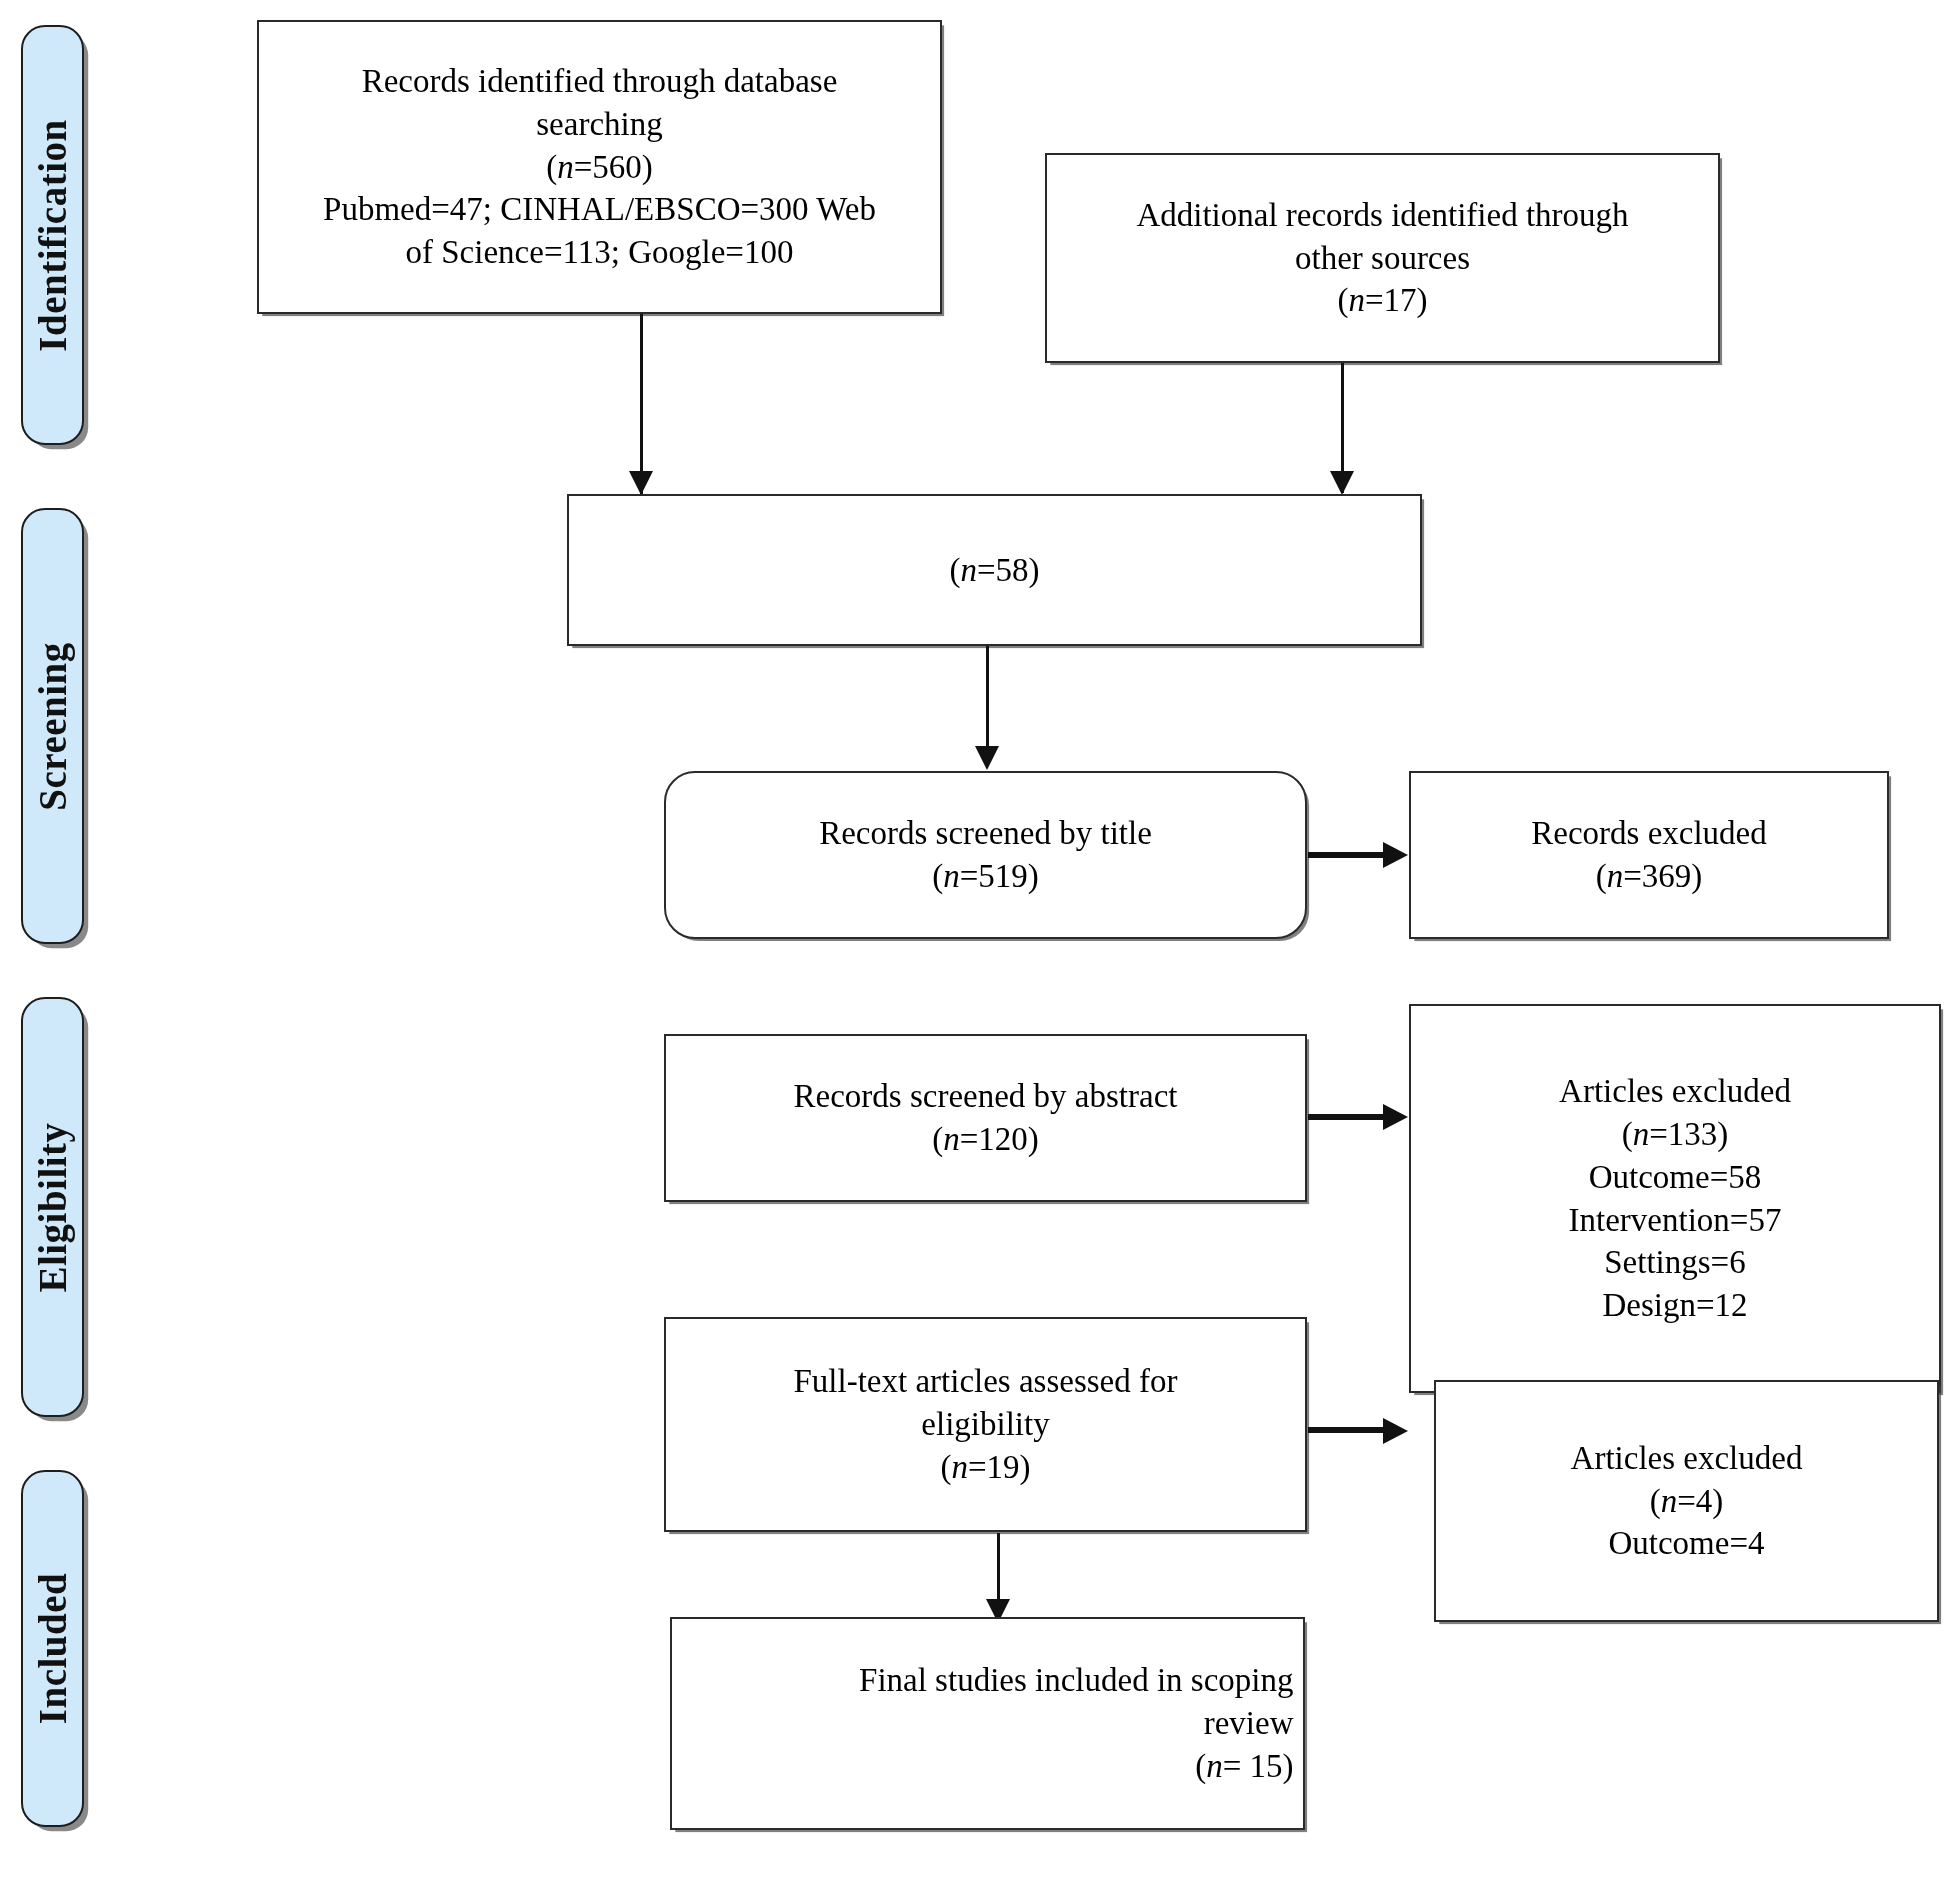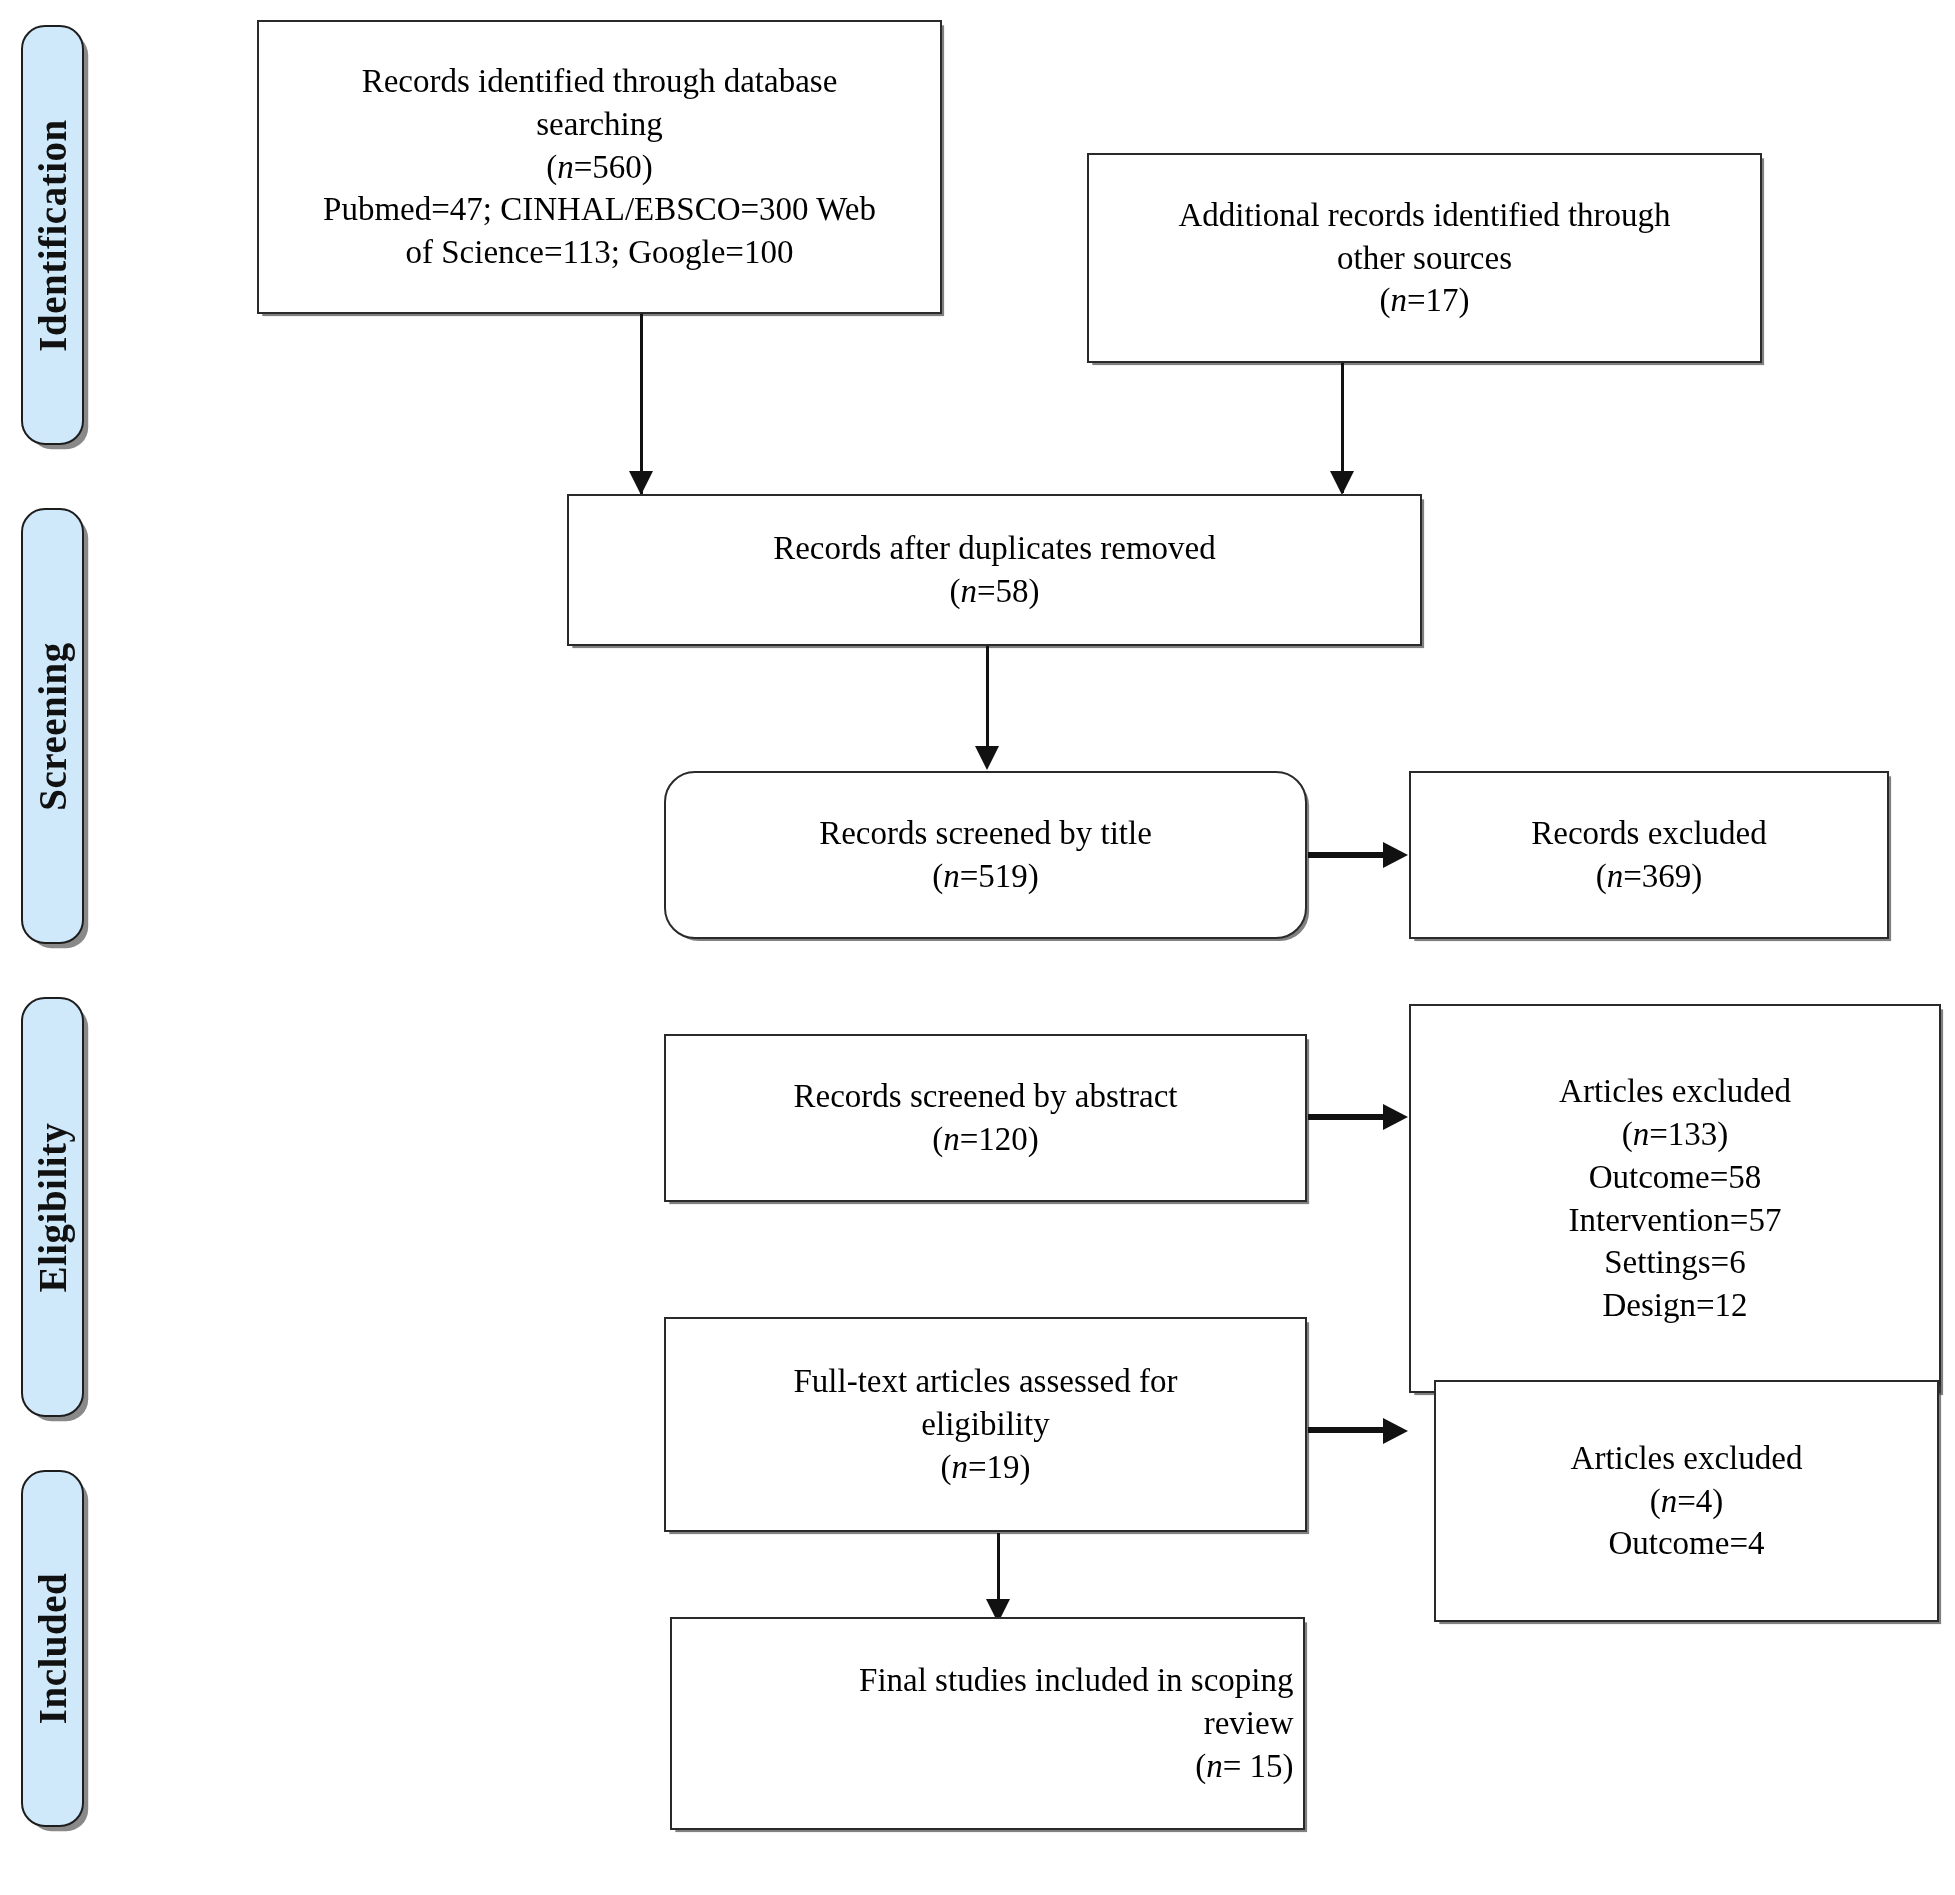--- a/index.html
+++ b/index.html
@@ -110,34 +110,33 @@
   </div>
 
   <div class="flow-box" style="left:257px; top:20px; width:685px; height:294px;">
     <span class="line">Records identified through database</span>
     <span class="line">searching</span>
     <span class="line"><span>(</span><span class="n">n</span><span>=560)</span></span>
     <span class="line">Pubmed=47; CINHAL/EBSCO=300 Web</span>
     <span class="line">of Science=113; Google=100</span>
   </div>
 
-  <div class="flow-box" style="left:1087px; top:153px; width:675px; height:210px;">
+  <div class="flow-box" style="left:1045px; top:153px; width:675px; height:210px;">
     <span class="line">Additional records identified through</span>
     <span class="line">other sources</span>
     <span class="line"><span>(</span><span class="n">n</span><span>=17)</span></span>
   </div>
 
   <div class="conn v" style="left:640px; top:314px; height:180px;"></div>
   <div class="arrow-down" style="left:629px; top:471px;"></div>
 
   <div class="conn v" style="left:1341px; top:363px; height:130px;"></div>
   <div class="arrow-down" style="left:1330px; top:471px;"></div>
 
   <div class="flow-box" style="left:567px; top:494px; width:855px; height:152px;">
-    <span class="line">Records after duplicates removed</span>
     <span class="line"><span>(</span><span class="n">n</span><span>=58)</span></span>
   </div>
 
   <div class="conn v" style="left:986px; top:646px; height:105px;"></div>
   <div class="arrow-down" style="left:975px; top:746px;"></div>
 
   <div class="flow-box" style="left:664px; top:771px; width:643px; height:168px;border-radius:31px;">
     <span class="line">Records screened by title</span>
     <span class="line"><span>(</span><span class="n">n</span><span>=519)</span></span>
   </div>

